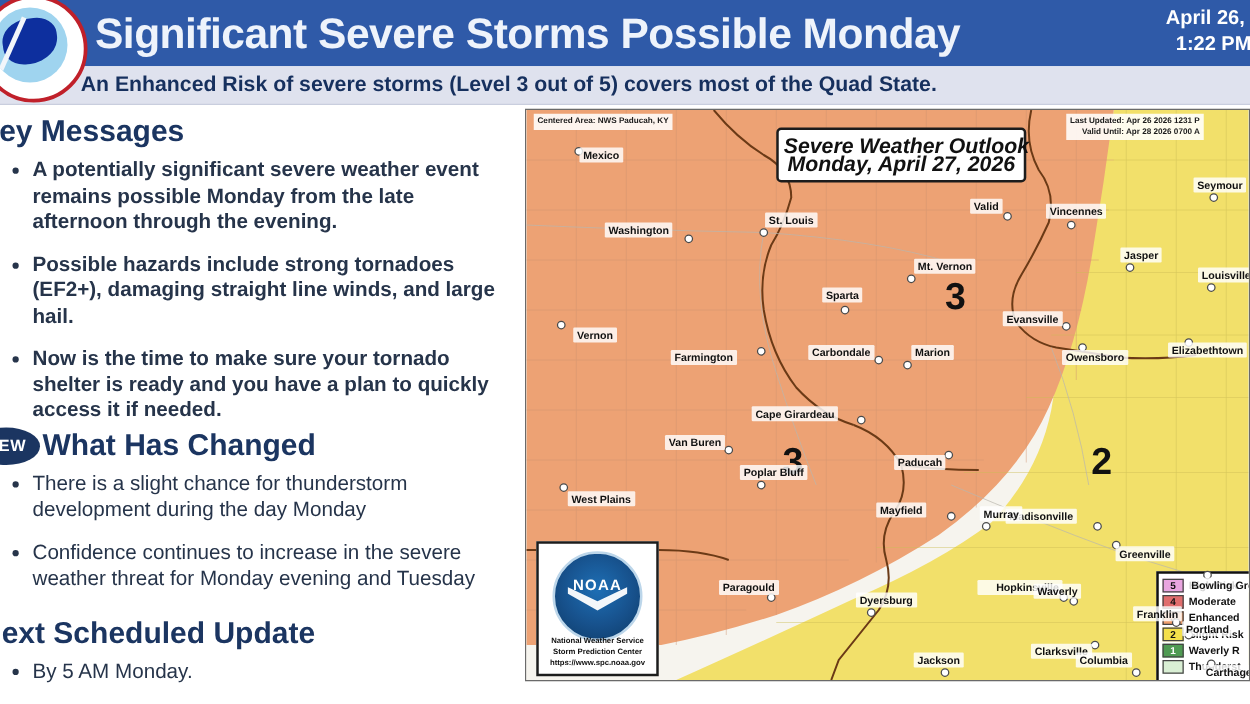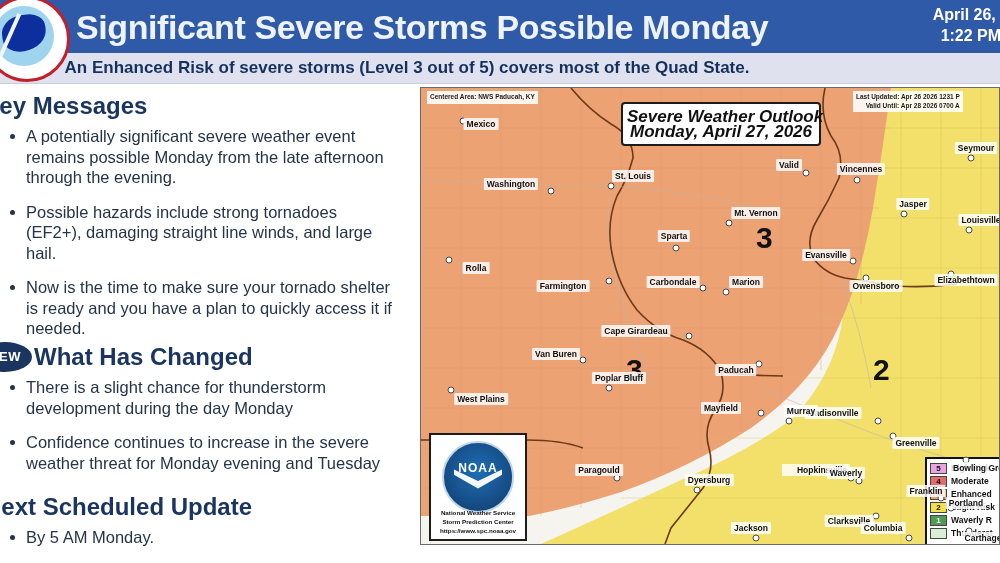--- a/index.html
+++ b/index.html
@@ -139,21 +139,21 @@
     line-height: 30px;
     letter-spacing: 0.5px;
   }
 
   ul.bullets {
     list-style: none;
     margin: 0;
     padding: 0;
     position: absolute;
   }
-  ul.bullets.key-list   { left: 4px; top: 42px;  width: 392px; }
+  ul.bullets.key-list   { left: 4px; top: 42px;  width: 392px; font-weight: bold; }
   ul.bullets.chg-list   { left: 4px; top: 293px; width: 392px; }
   ul.bullets.next-list  { left: 4px; top: 443px; width: 392px; }
 
   ul.bullets li {
     position: relative;
     padding-left: 22px;
     margin-bottom: 14px;
     font-size: 16.5px;
     line-height: 20.5px;
     color: #26344a;
@@ -497,21 +497,21 @@
   </div>
 
   <div id="city-layer">
       <div class="citydot" style="left: 42px; top: 33px;"></div>
       <div class="city" style="left: 60px; top: 36px;">Mexico</div>
       <div class="citydot" style="left: 130px; top: 103px;"></div>
       <div class="city" style="left: 90px; top: 96px;">Washington</div>
       <div class="citydot" style="left: 190px; top: 98px;"></div>
       <div class="city" style="left: 212px; top: 88px;">St. Louis</div>
       <div class="citydot" style="left: 28px; top: 172px;"></div>
-      <div class="city" style="left: 55px; top: 180px;">Rolla</div>
+      <div class="city" style="left: 55px; top: 180px;">Vernon</div>
       <div class="citydot" style="left: 188px; top: 193px;"></div>
       <div class="city" style="left: 142px; top: 198px;">Farmington</div>
       <div class="citydot" style="left: 255px; top: 160px;"></div>
       <div class="city" style="left: 253px; top: 148px;">Sparta</div>
       <div class="citydot" style="left: 282px; top: 200px;"></div>
       <div class="city" style="left: 252px; top: 194px;">Carbondale</div>
       <div class="citydot" style="left: 308px; top: 135px;"></div>
       <div class="city" style="left: 335px; top: 125px;">Mt. Vernon</div>
       <div class="citydot" style="left: 305px; top: 204px;"></div>
       <div class="city" style="left: 325px; top: 194px;">Marion</div>

